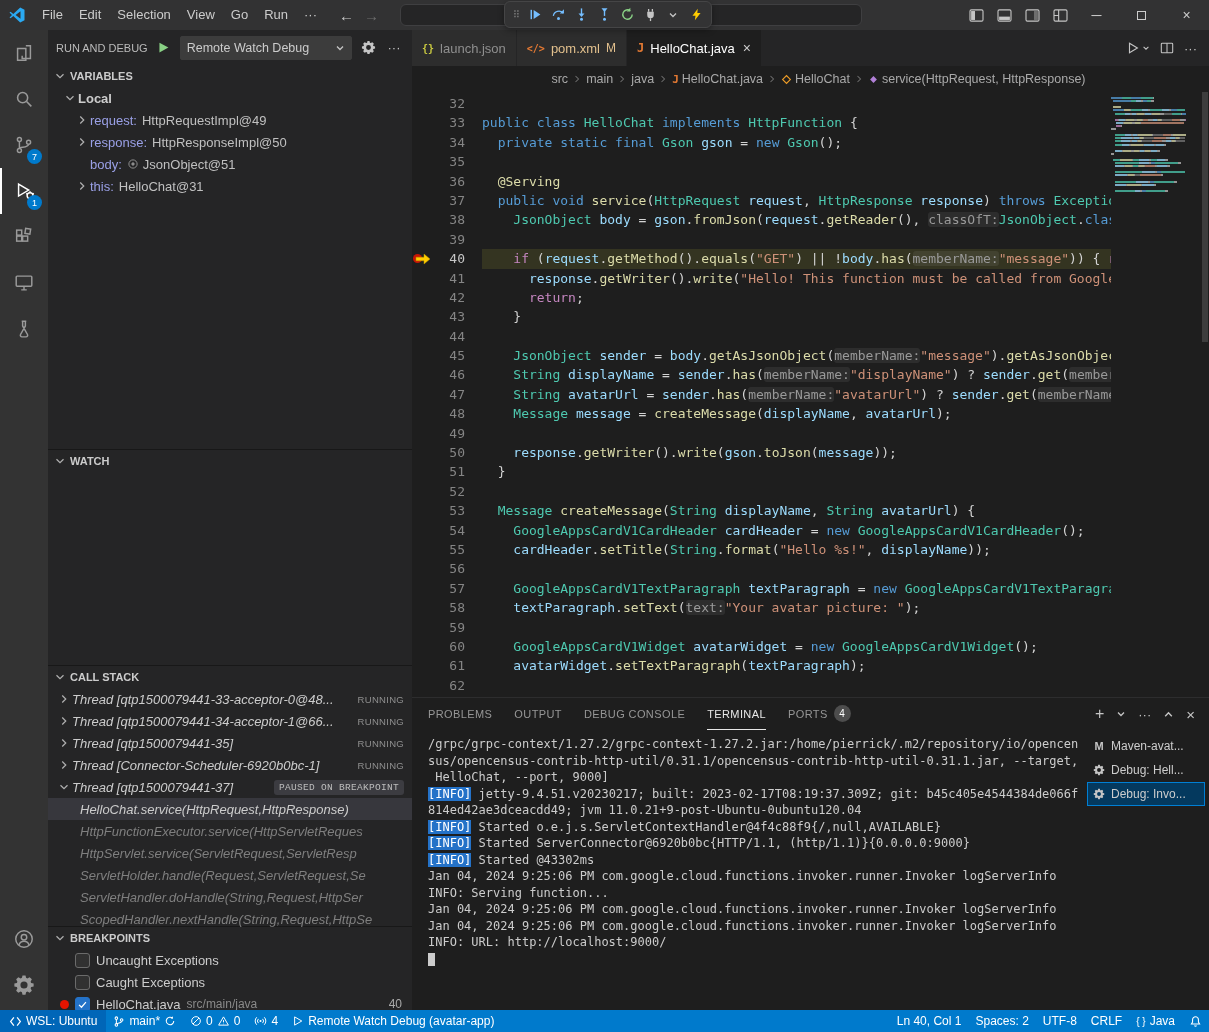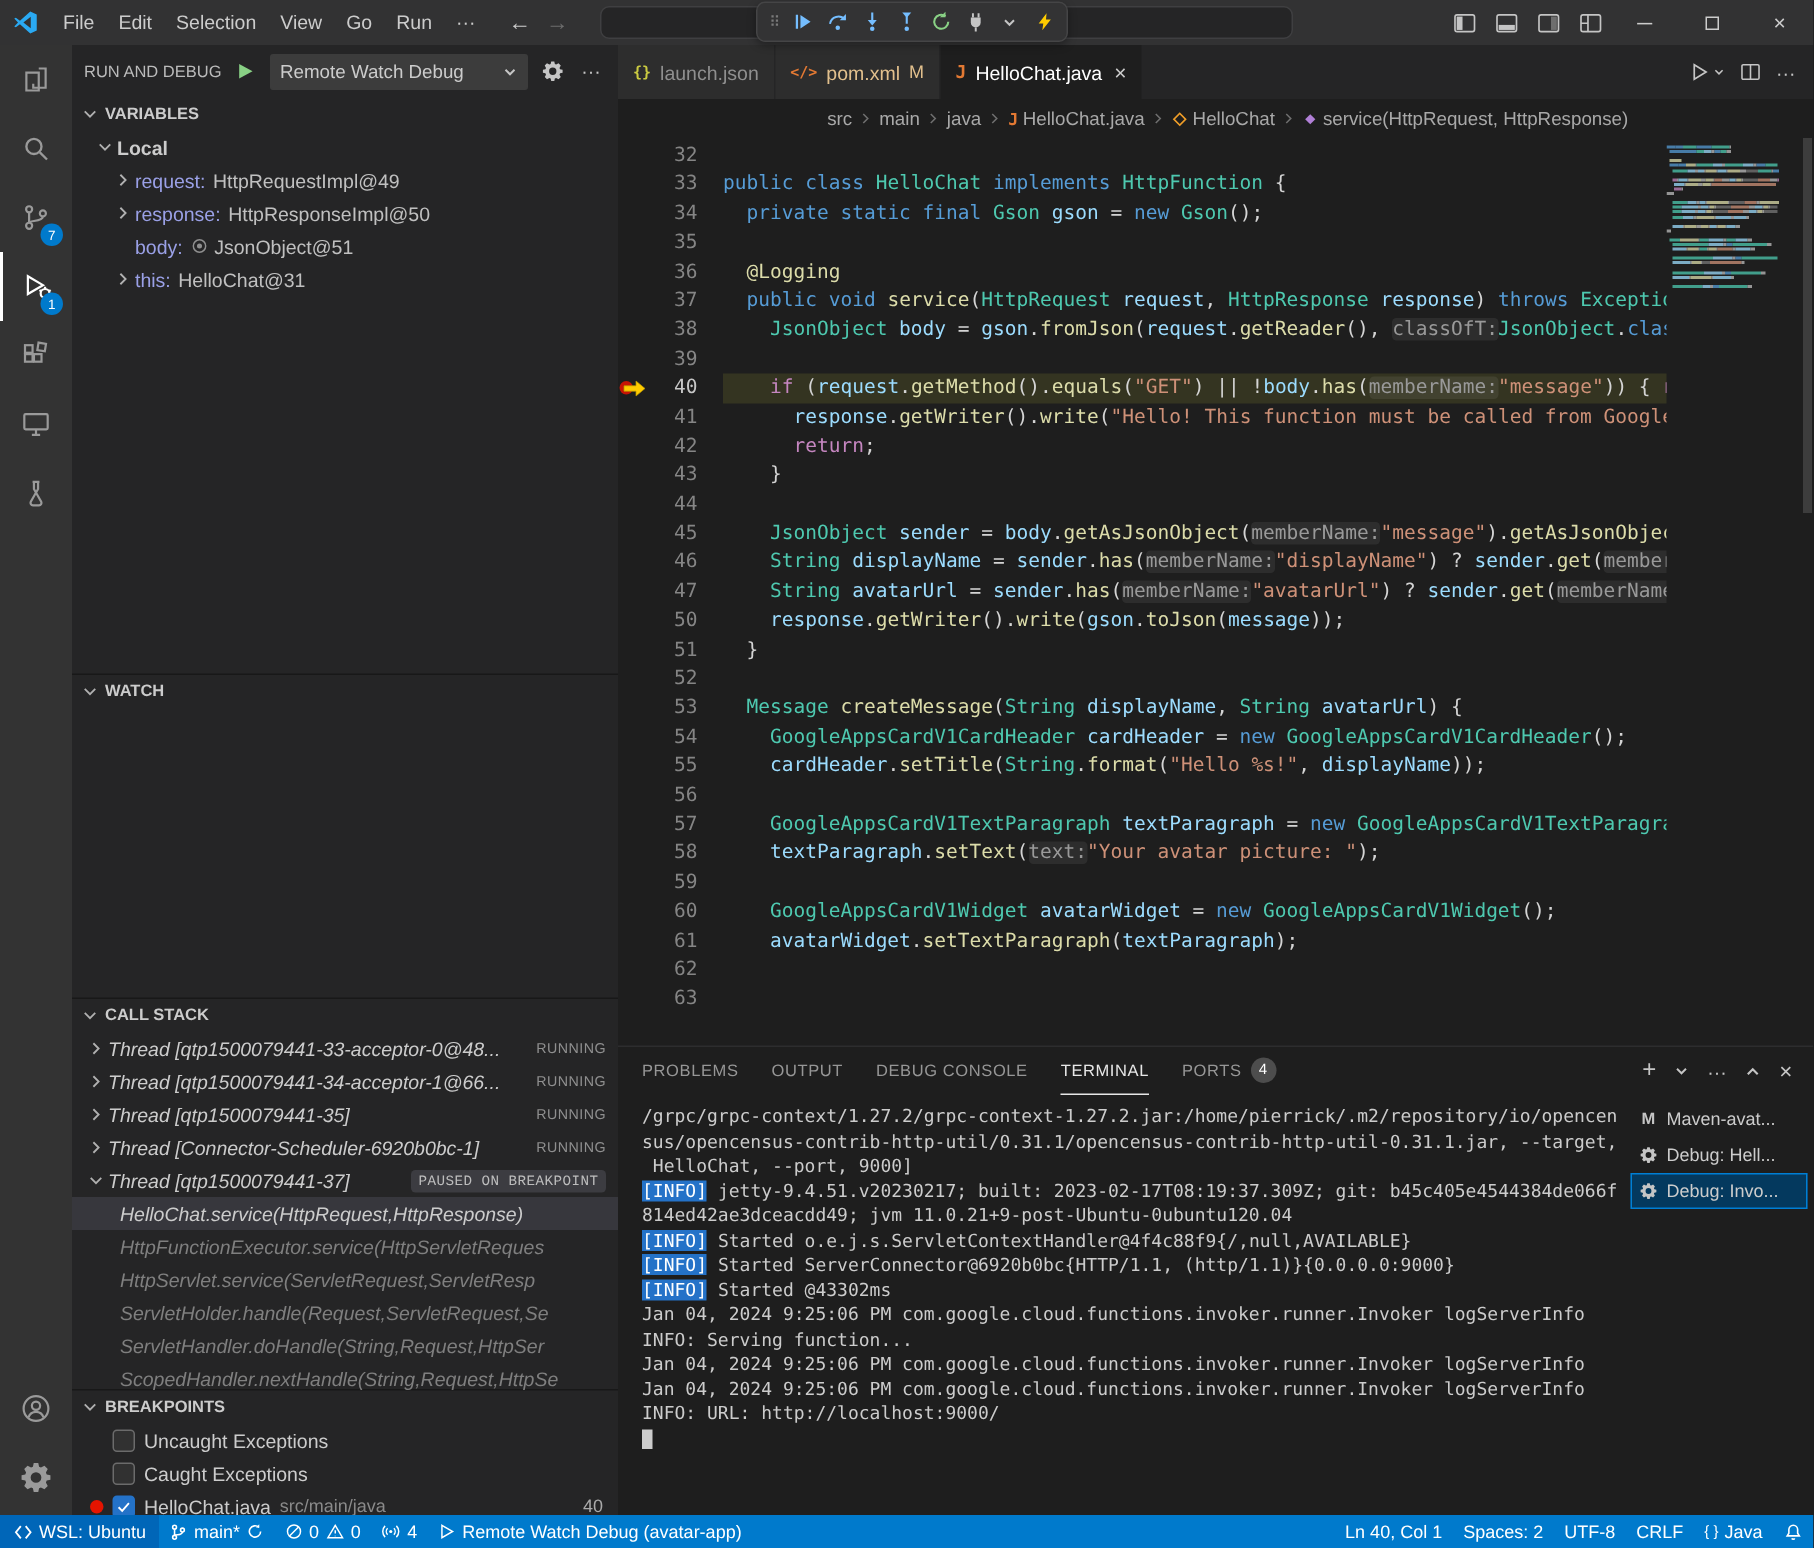--- a/index.html
+++ b/index.html
@@ -638,21 +638,21 @@
               <span class="glyph"></span>
               <span class="lnum">35</span>
             </span>
             <span class="ltext"></span>
           </div>
           <div class="line">
             <span class="gutter">
               <span class="glyph"></span>
               <span class="lnum">36</span>
             </span>
-            <span class="ltext"><span class="tk-plain">  </span><span class="tk-anno">@Logging</span></span>
+            <span class="ltext"><span class="tk-plain">  </span><span class="tk-anno">@Serving</span></span>
           </div>
           <div class="line">
             <span class="gutter">
               <span class="glyph"></span>
               <span class="lnum">37</span>
             </span>
             <span class="ltext"><span class="tk-plain">  </span><span class="tk-kw">public </span><span class="tk-kw">void </span><span class="tk-fn">service</span><span class="tk-plain">(</span><span class="tk-type">HttpRequest </span><span class="tk-var">request</span><span class="tk-plain">, </span><span class="tk-type">HttpResponse </span><span class="tk-var">response</span><span class="tk-plain">) </span><span class="tk-kw">throws </span><span class="tk-type">Exception</span></span>
           </div>
           <div class="line">
             <span class="gutter">
@@ -721,20 +721,34 @@
               <span class="lnum">46</span>
             </span>
             <span class="ltext"><span class="tk-plain">    </span><span class="tk-type">String </span><span class="tk-var">displayName </span><span class="tk-plain">= </span><span class="tk-var">sender</span><span class="tk-plain">.</span><span class="tk-fn">has</span><span class="tk-plain">(</span><span class="tk-inlay">memberName:</span><span class="tk-str">"displayName"</span><span class="tk-plain">) ? </span><span class="tk-var">sender</span><span class="tk-plain">.</span><span class="tk-fn">get</span><span class="tk-plain">(</span><span class="tk-inlay">member</span></span>
           </div>
           <div class="line">
             <span class="gutter">
               <span class="glyph"></span>
               <span class="lnum">47</span>
             </span>
             <span class="ltext"><span class="tk-plain">    </span><span class="tk-type">String </span><span class="tk-var">avatarUrl </span><span class="tk-plain">= </span><span class="tk-var">sender</span><span class="tk-plain">.</span><span class="tk-fn">has</span><span class="tk-plain">(</span><span class="tk-inlay">memberName:</span><span class="tk-str">"avatarUrl"</span><span class="tk-plain">) ? </span><span class="tk-var">sender</span><span class="tk-plain">.</span><span class="tk-fn">get</span><span class="tk-plain">(</span><span class="tk-inlay">memberName</span></span>
+          </div>
+          <div class="line">
+            <span class="gutter">
+              <span class="glyph"></span>
+              <span class="lnum">48</span>
+            </span>
+            <span class="ltext"><span class="tk-plain">    </span><span class="tk-type">Message </span><span class="tk-var">message </span><span class="tk-plain">= </span><span class="tk-fn">createMessage</span><span class="tk-plain">(</span><span class="tk-var">displayName</span><span class="tk-plain">, </span><span class="tk-var">avatarUrl</span><span class="tk-plain">);</span></span>
+          </div>
+          <div class="line">
+            <span class="gutter">
+              <span class="glyph"></span>
+              <span class="lnum">49</span>
+            </span>
+            <span class="ltext"></span>
           </div>
           <div class="line">
             <span class="gutter">
               <span class="glyph"></span>
               <span class="lnum">50</span>
             </span>
             <span class="ltext"><span class="tk-plain">    </span><span class="tk-var">response</span><span class="tk-plain">.</span><span class="tk-fn">getWriter</span><span class="tk-plain">().</span><span class="tk-fn">write</span><span class="tk-plain">(</span><span class="tk-var">gson</span><span class="tk-plain">.</span><span class="tk-fn">toJson</span><span class="tk-plain">(</span><span class="tk-var">message</span><span class="tk-plain">));</span></span>
           </div>
           <div class="line">
             <span class="gutter">

